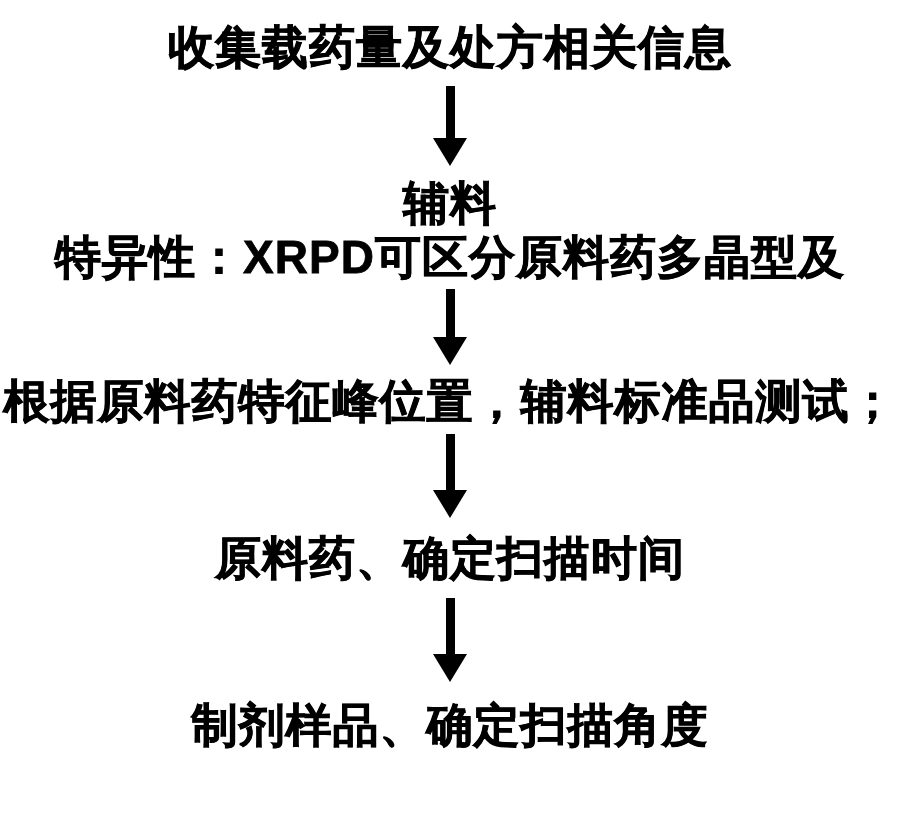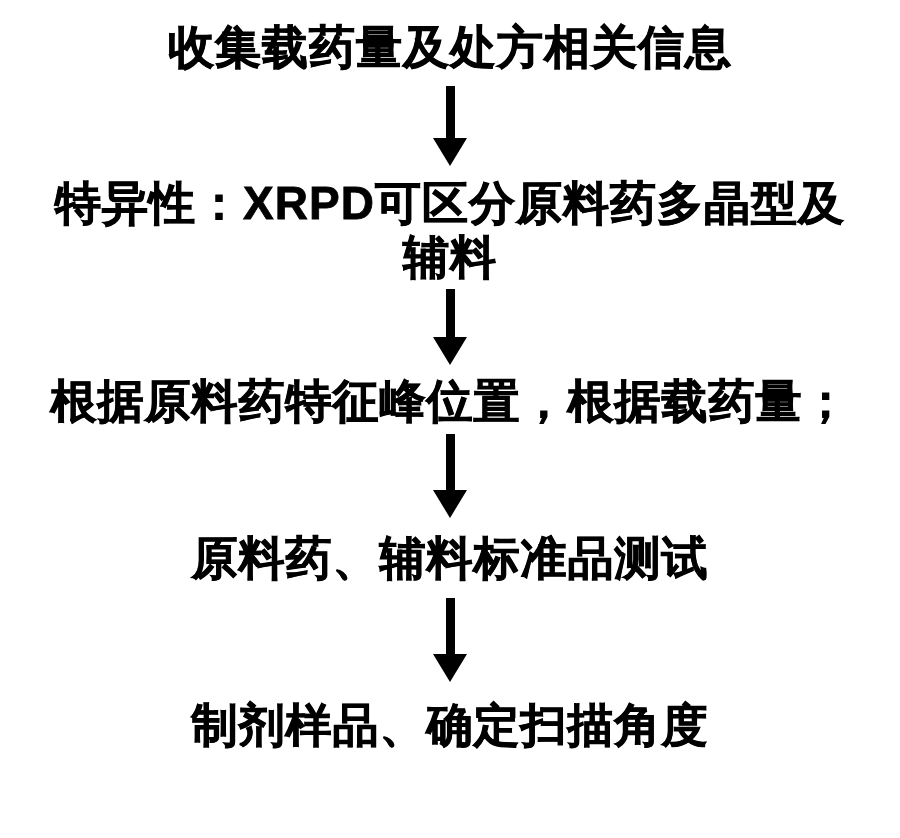--- a/index.html
+++ b/index.html
@@ -67,40 +67,40 @@
   <div class="step">
     <div>收集载药量及处方相关信息</div>
   </div>
 
   <div class="arrow arrow-1">
     <div class="shaft"></div>
     <div class="head"></div>
   </div>
 
   <div class="step">
+    <div>辅料</div>
     <div>特异性：XRPD可区分原料药多晶型及</div>
-    <div>辅料</div>
   </div>
 
   <div class="arrow arrow-2">
     <div class="shaft"></div>
     <div class="head"></div>
   </div>
 
   <div class="step">
-    <div>根据原料药特征峰位置，根据载药量；</div>
+    <div>根据原料药特征峰位置，辅料标准品测试；</div>
   </div>
 
   <div class="arrow arrow-3">
     <div class="shaft"></div>
     <div class="head"></div>
   </div>
 
   <div class="step">
-    <div>原料药、辅料标准品测试</div>
+    <div>原料药、确定扫描时间</div>
   </div>
 
   <div class="arrow arrow-4">
     <div class="shaft"></div>
     <div class="head"></div>
   </div>
 
   <div class="step">
     <div>制剂样品、确定扫描角度</div>
   </div>

